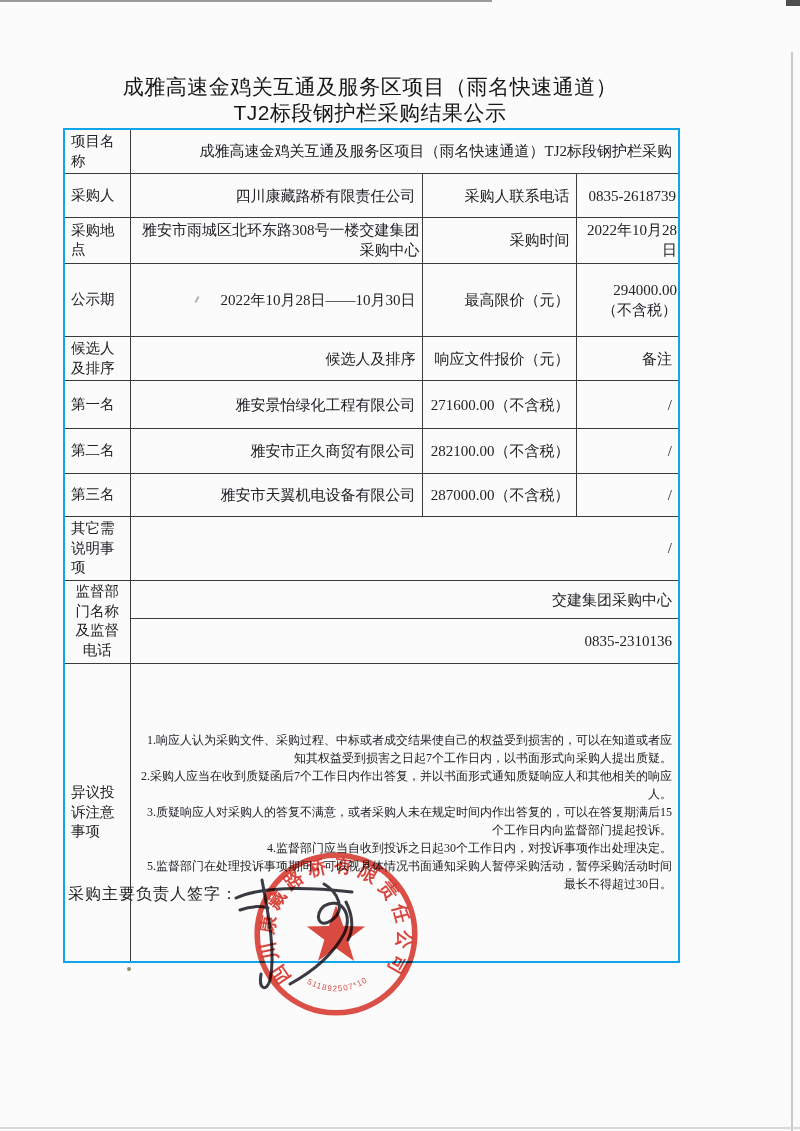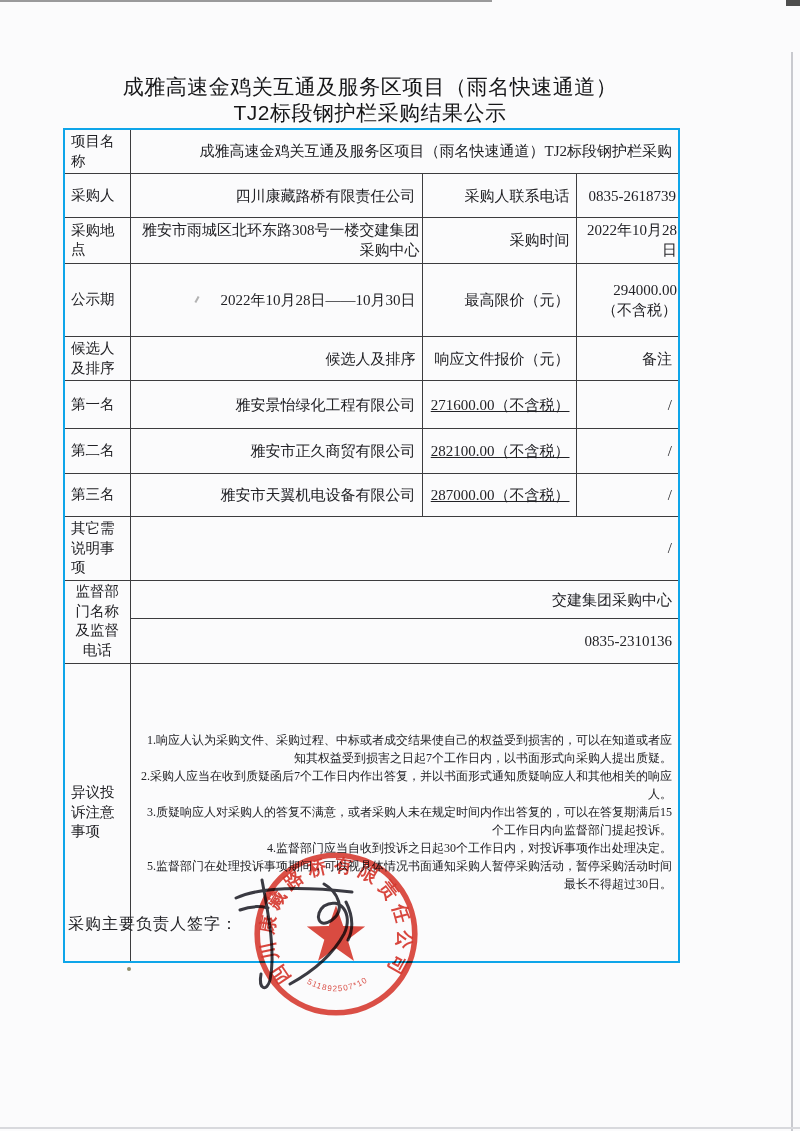--- a/index.html
+++ b/index.html
@@ -35,26 +35,26 @@
     padding:2px 6px;vertical-align:middle;
     line-height:1.35;
     overflow:hidden;
   }
   table.main{border:2px solid #0ea5e9;}
   td.lab{font-size:14.5px;padding:2px 1px 2px 4px;}
   td.c{text-align:right;}
   td.l{text-align:right;}
   td.lab-center{text-align:center;padding:2px 1px;font-family:Liberation Mono, monospace;}
   .price-two-line{line-height:1.3;}
-  td.quote-cell{padding-left:10px;text-decoration:underline;}
+  td.quote-cell{padding-left:10px;}
   .obj-text{line-height:1.5;font-size:12px;}
   .obj-text div{margin:0;}
   
   .sign-label{
-    position:absolute;left:68px;top:914px;font-size:16px;color:#222226;letter-spacing:1px;
+    position:absolute;left:68px;top:884px;font-size:16px;color:#222226;letter-spacing:1px;
   }
   .stamp-svg{position:absolute;left:250px;top:846px;mix-blend-mode:multiply;}
   .sig-svg{position:absolute;left:228px;top:862px;mix-blend-mode:multiply;}
 </style>
 </head>
 <body>
 
 <div class="page">
 
   <div class="scan-top-line"></div>

